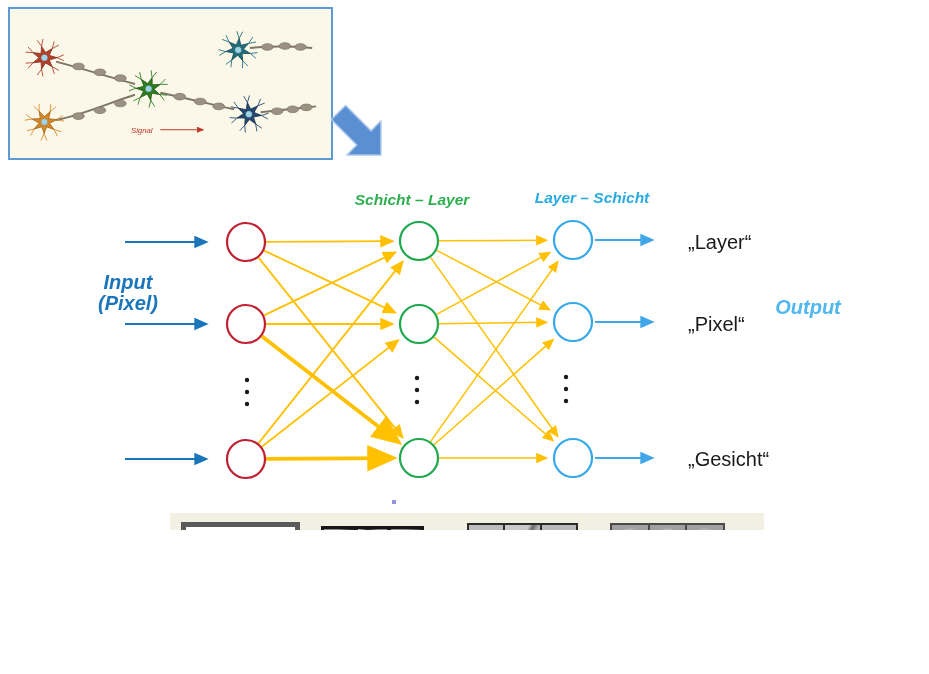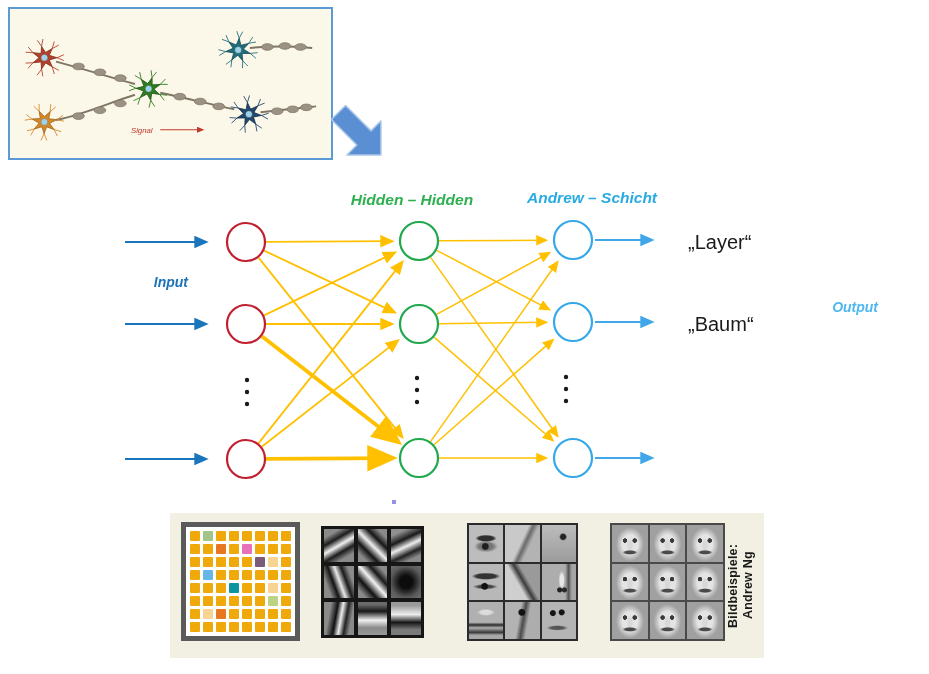--- a/index.html
+++ b/index.html
@@ -1,38 +1,38 @@
 <!DOCTYPE html>
 <html><head>
 <meta charset="utf-8">
 <style>
   html,body{margin:0;padding:0;background:#fff;}
-  .stage{position:relative;width:929px;height:674px;background:#fff;overflow:hidden;
+  .stage{position:relative;width:929px;height:530px;background:#fff;overflow:hidden;
          font-family:"Liberation Sans",sans-serif;}
 
   
   .neuron-panel{position:absolute;left:8px;top:7px;width:325px;height:153px;
     background:#FBF8EA;border:2px solid #5B9BD5;box-sizing:border-box;}
   .neuron-panel svg{width:100%;height:100%;display:block;}
 
   
   .big-arrow{position:absolute;left:326px;top:102px;width:74px;height:76px;}
 
   
   #net-svg{position:absolute;left:0;top:0;width:929px;height:674px;pointer-events:none;}
 
   
   .lbl{position:absolute;font-style:italic;font-weight:bold;font-size:15.5px;
        text-align:center;white-space:nowrap;}
   #lbl-input {left:165px;top:189px;width:150px;}
   #lbl-hidden{left:337px;top:191px;width:150px;}
   #lbl-output{left:517px;top:189px;width:150px;}
 
-  .caption{position:absolute;font-style:italic;font-weight:bold;font-size:14px;
-           text-align:right;line-height:21px;}
+  .caption{position:absolute;font-style:italic;font-weight:bold;font-size:20px;
+           text-align:center;line-height:21px;}
   #cap-input {left:68px;top:272px;width:120px;}
   #cap-output{left:738px;top:296px;width:140px;line-height:22px;}
 
   .out-label{position:absolute;left:688px;font-size:20px;color:#1a1a1a;
              height:32px;line-height:32px;white-space:nowrap;}
 
   .stray-dot{position:absolute;left:392px;top:500px;width:4px;height:4px;
              background:#8080D8;opacity:.85;}
 
   
@@ -256,32 +256,34 @@
       <circle cx="417" cy="390" r="2.2" fill="#1a1a1a"></circle>
       <circle cx="417" cy="402" r="2.2" fill="#1a1a1a"></circle>
       <circle cx="573" cy="240" r="19" fill="#fff" stroke="#35A8E8" stroke-width="2.2"></circle>
       <circle cx="573" cy="322" r="19" fill="#fff" stroke="#35A8E8" stroke-width="2.2"></circle>
       <circle cx="573" cy="458" r="19" fill="#fff" stroke="#35A8E8" stroke-width="2.2"></circle>
       <circle cx="566" cy="377" r="2.2" fill="#1a1a1a"></circle>
       <circle cx="566" cy="389" r="2.2" fill="#1a1a1a"></circle>
       <circle cx="566" cy="401" r="2.2" fill="#1a1a1a"></circle>
     </svg>
 
-  <div class="lbl" id="lbl-hidden" style="color: rgb(46, 176, 80);">Hidden – Hidden</div>
-  <div class="lbl" id="lbl-output" style="color: rgb(41, 171, 226);">Andrew – Schicht</div>
+  <div class="lbl" id="lbl-hidden" style="color: rgb(46, 176, 80);">Schicht – Layer</div>
+  <div class="lbl" id="lbl-output" style="color: rgb(41, 171, 226);">Layer – Schicht</div>
 
   <div class="caption" id="cap-input" style="color: rgb(27, 117, 187);">
     <div>Input</div>
+    <div>(Pixel)</div>
   </div>
   <div class="caption" id="cap-output" style="color: rgb(79, 184, 238);">
     <div>Output</div>
   </div>
 
   <div class="out-label" style="top:226px;">„Layer“</div>
-  <div class="out-label" style="top:308px;">„Baum“</div>
+  <div class="out-label" style="top:308px;">„Pixel“</div>
+  <div class="out-label" style="top:443px;">„Gesicht“</div>
 
   <div class="stray-dot"></div>
 
   <div class="examples-strip" style="background: rgb(242, 240, 227);">
     <div class="tile" id="pixel-frame" style="border-color: rgb(90, 90, 90); background: rgb(255, 255, 255);">
       <div id="pixel-grid">
           <div style="background: rgb(239, 169, 10);"></div>
           <div style="background: rgb(163, 197, 133);"></div>
           <div style="background: rgb(239, 169, 10);"></div>
           <div style="background: rgb(239, 169, 10);"></div>

